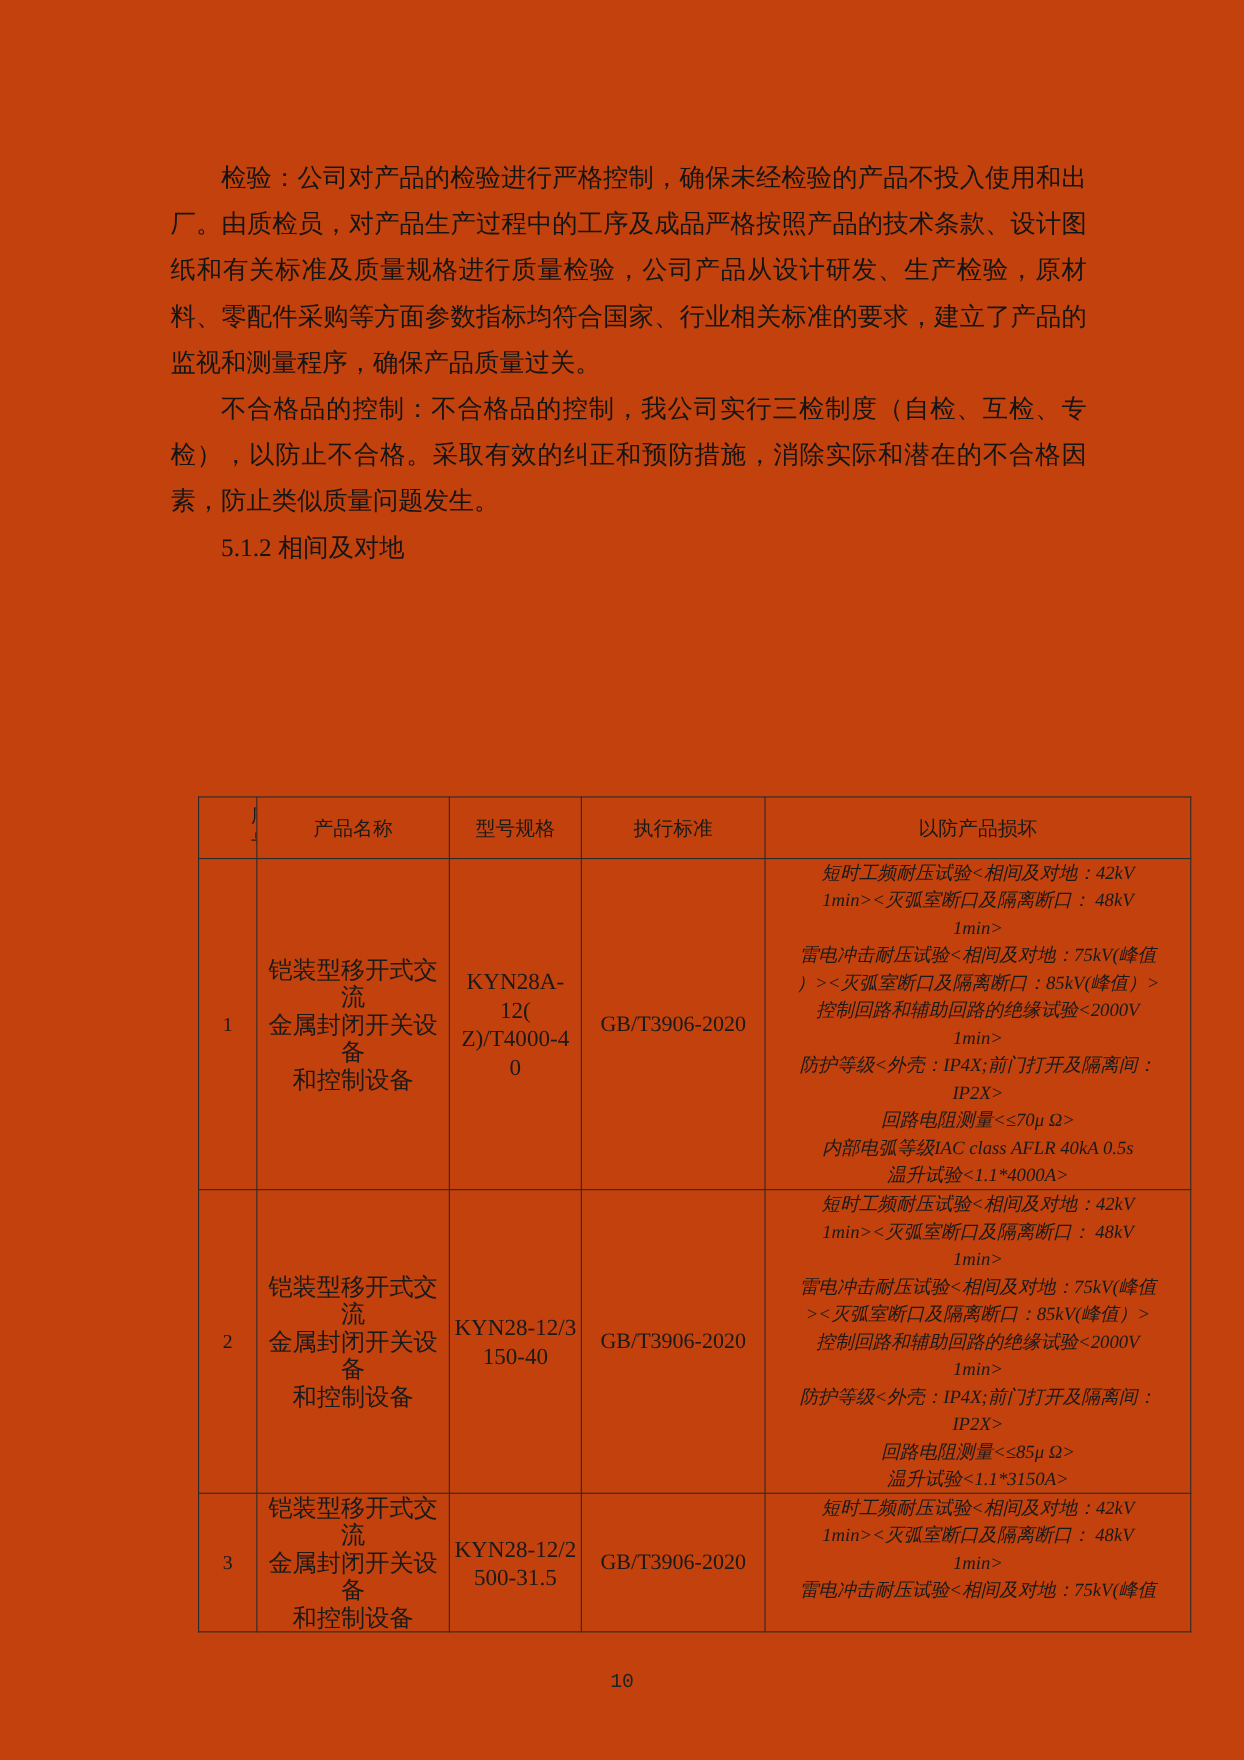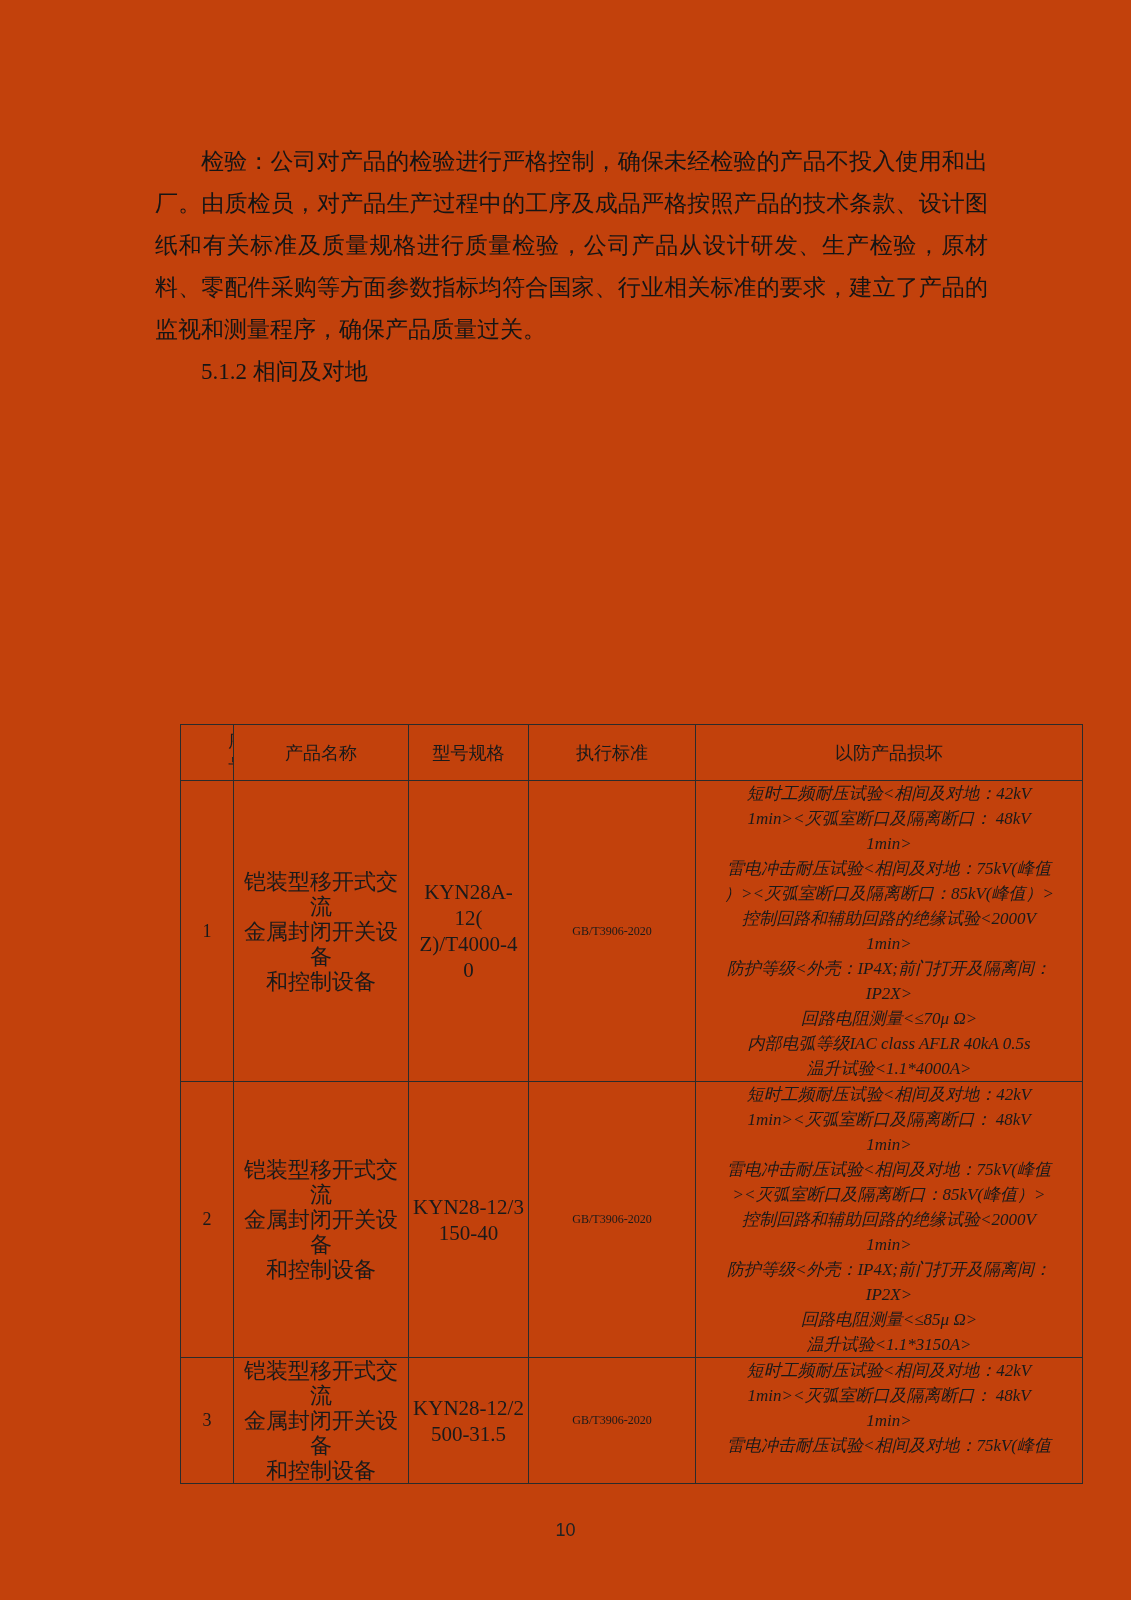--- a/index.html
+++ b/index.html
@@ -63,47 +63,48 @@
   td.cell-name {
     font-size: 22px;
     line-height: 25px;
     white-space: pre-wrap;
   }
   td.cell-model {
     font-size: 21px;
     line-height: 26px;
     white-space: pre-wrap;
   }
-  td.cell-standard { font-size: 12px; }
+  td.cell-standard { font-size: 20px; }
   td.cell-perf {
     font-size: 17px;
     line-height: 25px;
     white-space: pre-wrap;
     vertical-align: top;
     padding: 0 2px;
     font-style: italic;
   }
   .page-number {
     position: absolute;
     left: 0;
     right: 0;
     top: 1520px;
     text-align: center;
-    font-family: Liberation Sans, sans-serif;
+    font-family: Liberation Mono, monospace;
     font-size: 18px;
     color: #222222;
   }
 </style>
 </head>
 <body>
 
 <div class="page">
 
   <div class="text-block">
     <p>检验：公司对产品的检验进行严格控制，确保未经检验的产品不投入使用和出厂。由质检员，对产品生产过程中的工序及成品严格按照产品的技术条款、设计图纸和有关标准及质量规格进行质量检验，公司产品从设计研发、生产检验，原材料、零配件采购等方面参数指标均符合国家、行业相关标准的要求，建立了产品的监视和测量程序，确保产品质量过关。</p>
+    <p>不合格品的控制：不合格品的控制，我公司实行三检制度（自检、互检、专检），以防止不合格。采取有效的纠正和预防措施，消除实际和潜在的不合格因素，防止类似质量问题发生。</p>
     <p>5.1.2 相间及对地</p>
   </div>
 
   <table class="doc-table">
     <colgroup>
       <col style="width:53px">
       <col style="width:175px">
       <col style="width:120px">
       <col style="width:167px">
       <col style="width:387px">

